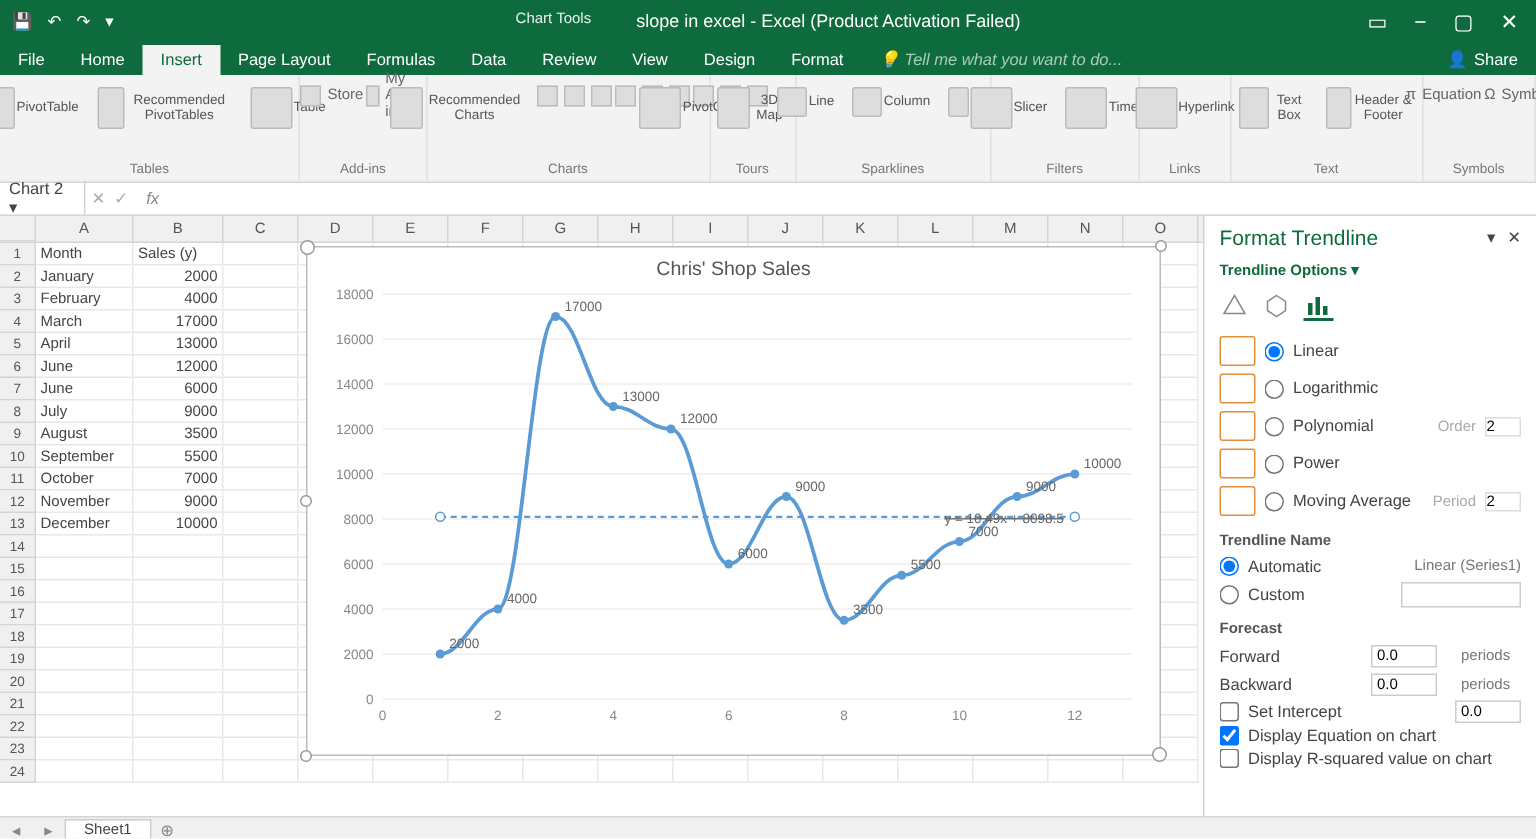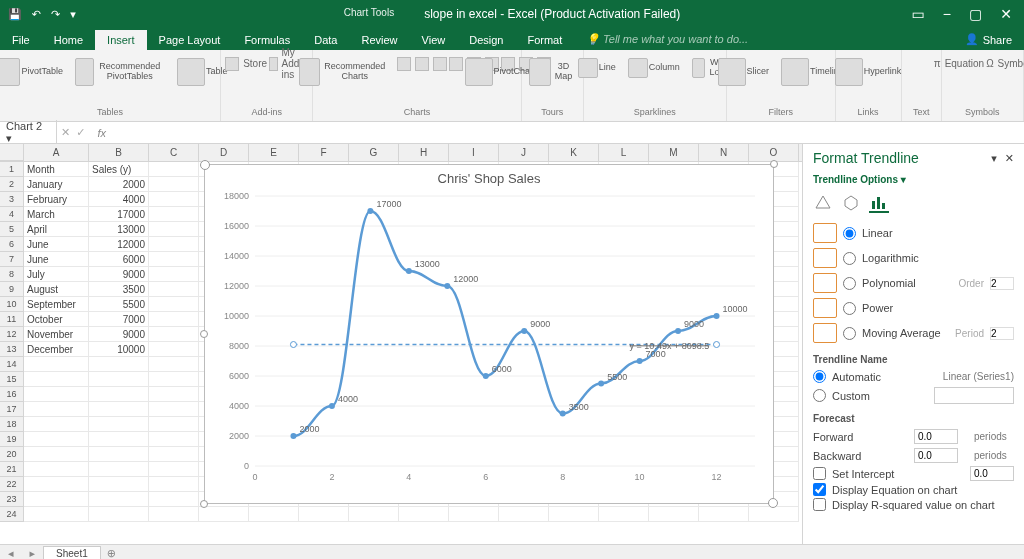--- a/index.html
+++ b/index.html
@@ -239,20 +239,32 @@
   <div class="ribgroup">
     <div class="btns">
         <div class="ribbtn">
           <div class="ico big"></div>
           <div class="lbl">Hyperlink</div>
         </div>
       </div>
     <div class="grouplabel">Links</div>
   </div>
   <div class="ribgroup">
+    <div class="btns">
+      <div class="ribbtn">
+          <div class="ico big"></div>
+          <div class="lbl">Text
+Box</div>
+        </div>
+      <div class="ribbtn">
+          <div class="ico big"></div>
+          <div class="lbl">Header
+&amp; Footer</div>
+        </div>
+    </div>
     <div class="grouplabel">Text</div>
   </div>
   <div class="ribgroup">
     <div class="btns">
       <div class="ribsmall">
         <div class="row">
             <span>π</span>
             <span>Equation</span>
           </div>
         <div class="row">

